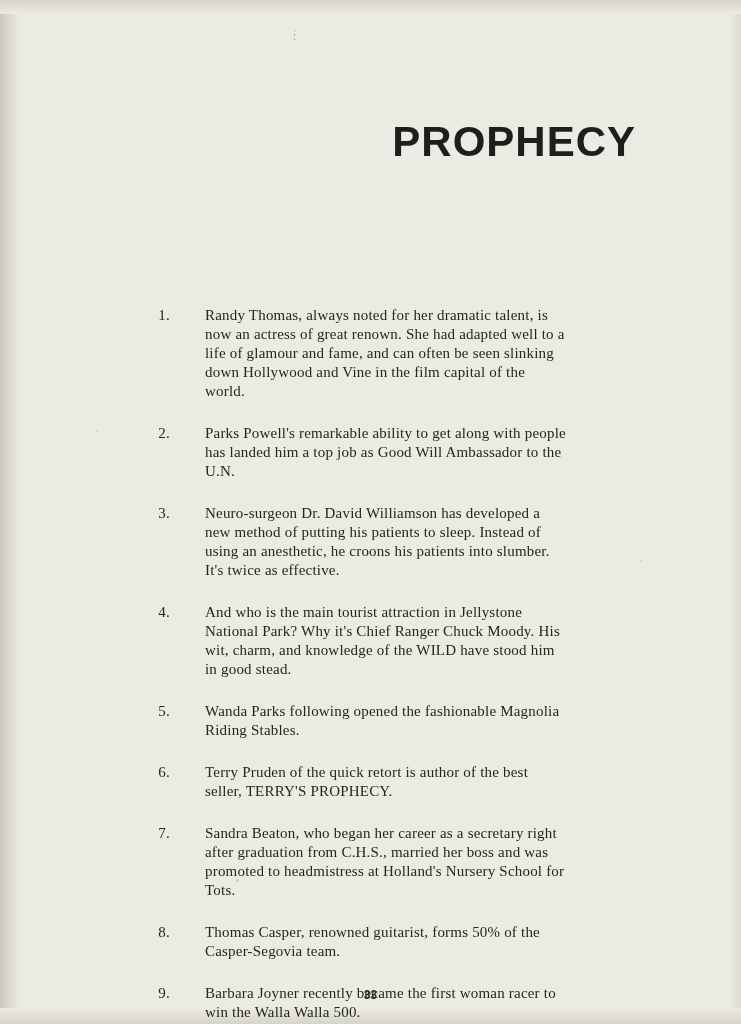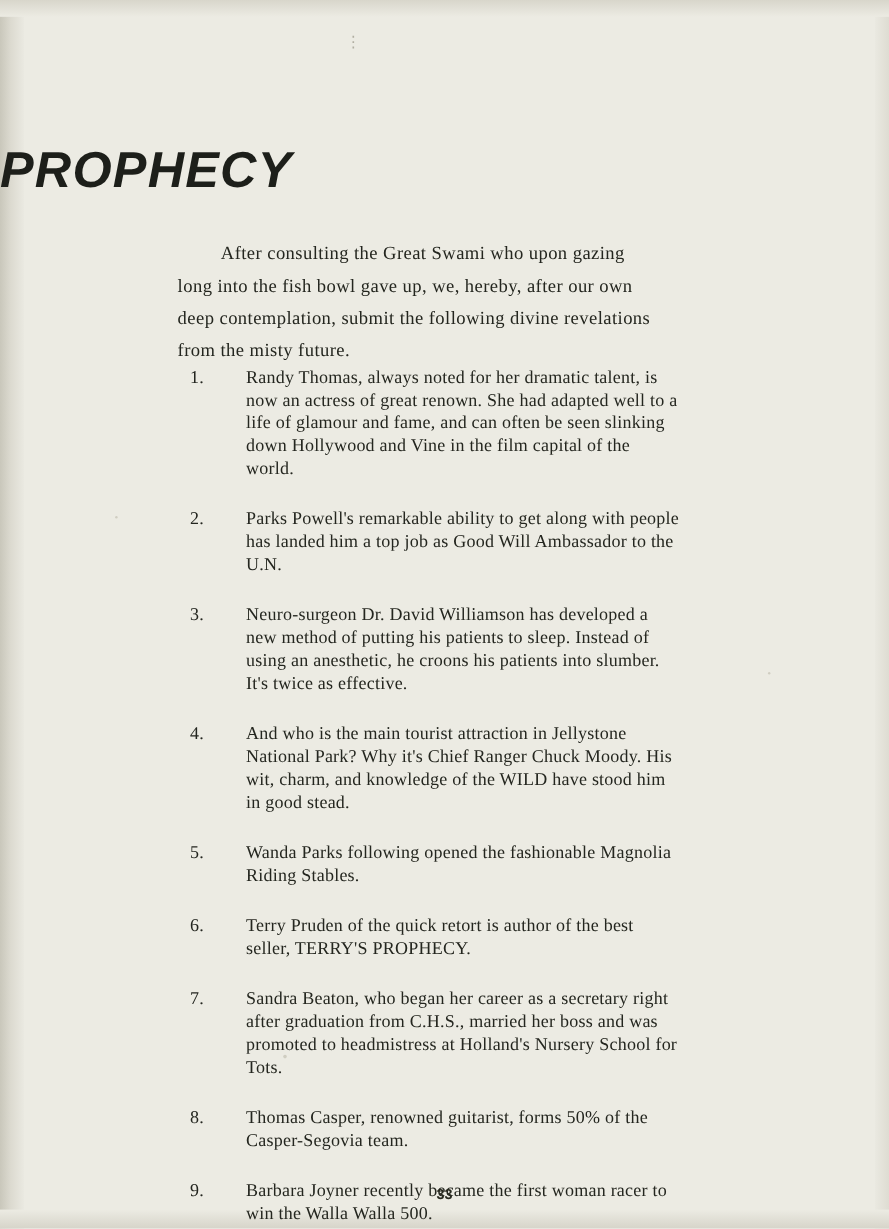--- a/index.html
+++ b/index.html
@@ -55,27 +55,26 @@
     font-size: 13px;
     line-height: 14px;
     font-family: "Liberation Serif", serif;
     opacity: .75;
     letter-spacing: -1px;
   }
   .title {
     position: absolute;
     left: 0; top: 118px;
     width: 636px;
-    text-align: left;
+    text-align: right;
     font-family: "Liberation Sans", sans-serif;
     font-weight: bold;
     font-size: 42px;
     letter-spacing: 1px;
     color: #1d1f1a;
-    font-style: italic;
   }
   .intro {
     position: absolute;
     left: 148px;
     top: 198px;
     width: 400px;
     font-size: 15.5px;
     line-height: 27px;
     letter-spacing: .35px;
     color: #24261f;
@@ -132,21 +131,20 @@
   <div class="gutter-bottom"></div>
 
   <div class="speck" style="left:236px; top:879px; width:3px; height:3px;"></div>
   <div class="speck" style="left:640px; top:560px; width:2px; height:2px;"></div>
   <div class="speck" style="left:96px; top:430px; width:2px; height:2px;"></div>
 
   <div class="smudge">⋮</div>
 
   <div class="title">PROPHECY</div>
 
-  <div class="intro"><span class="indent"></span><span>After consulting the Great Swami who upon gazing long into the fish bowl gave up, we, hereby, after our own deep contemplation, submit the following divine revelations from the misty future.</span></div>
 
   <div class="list">
 
     <div class="item">
       <div class="item-num">1.</div>
       <div class="item-text">Randy Thomas, always noted for her dramatic talent, is now an actress of great renown. She had adapted well to a life of glamour and fame, and can often be seen slinking down Hollywood and Vine in the film capital of the world.</div>
     </div>
 
     <div class="item">
       <div class="item-num">2.</div>

